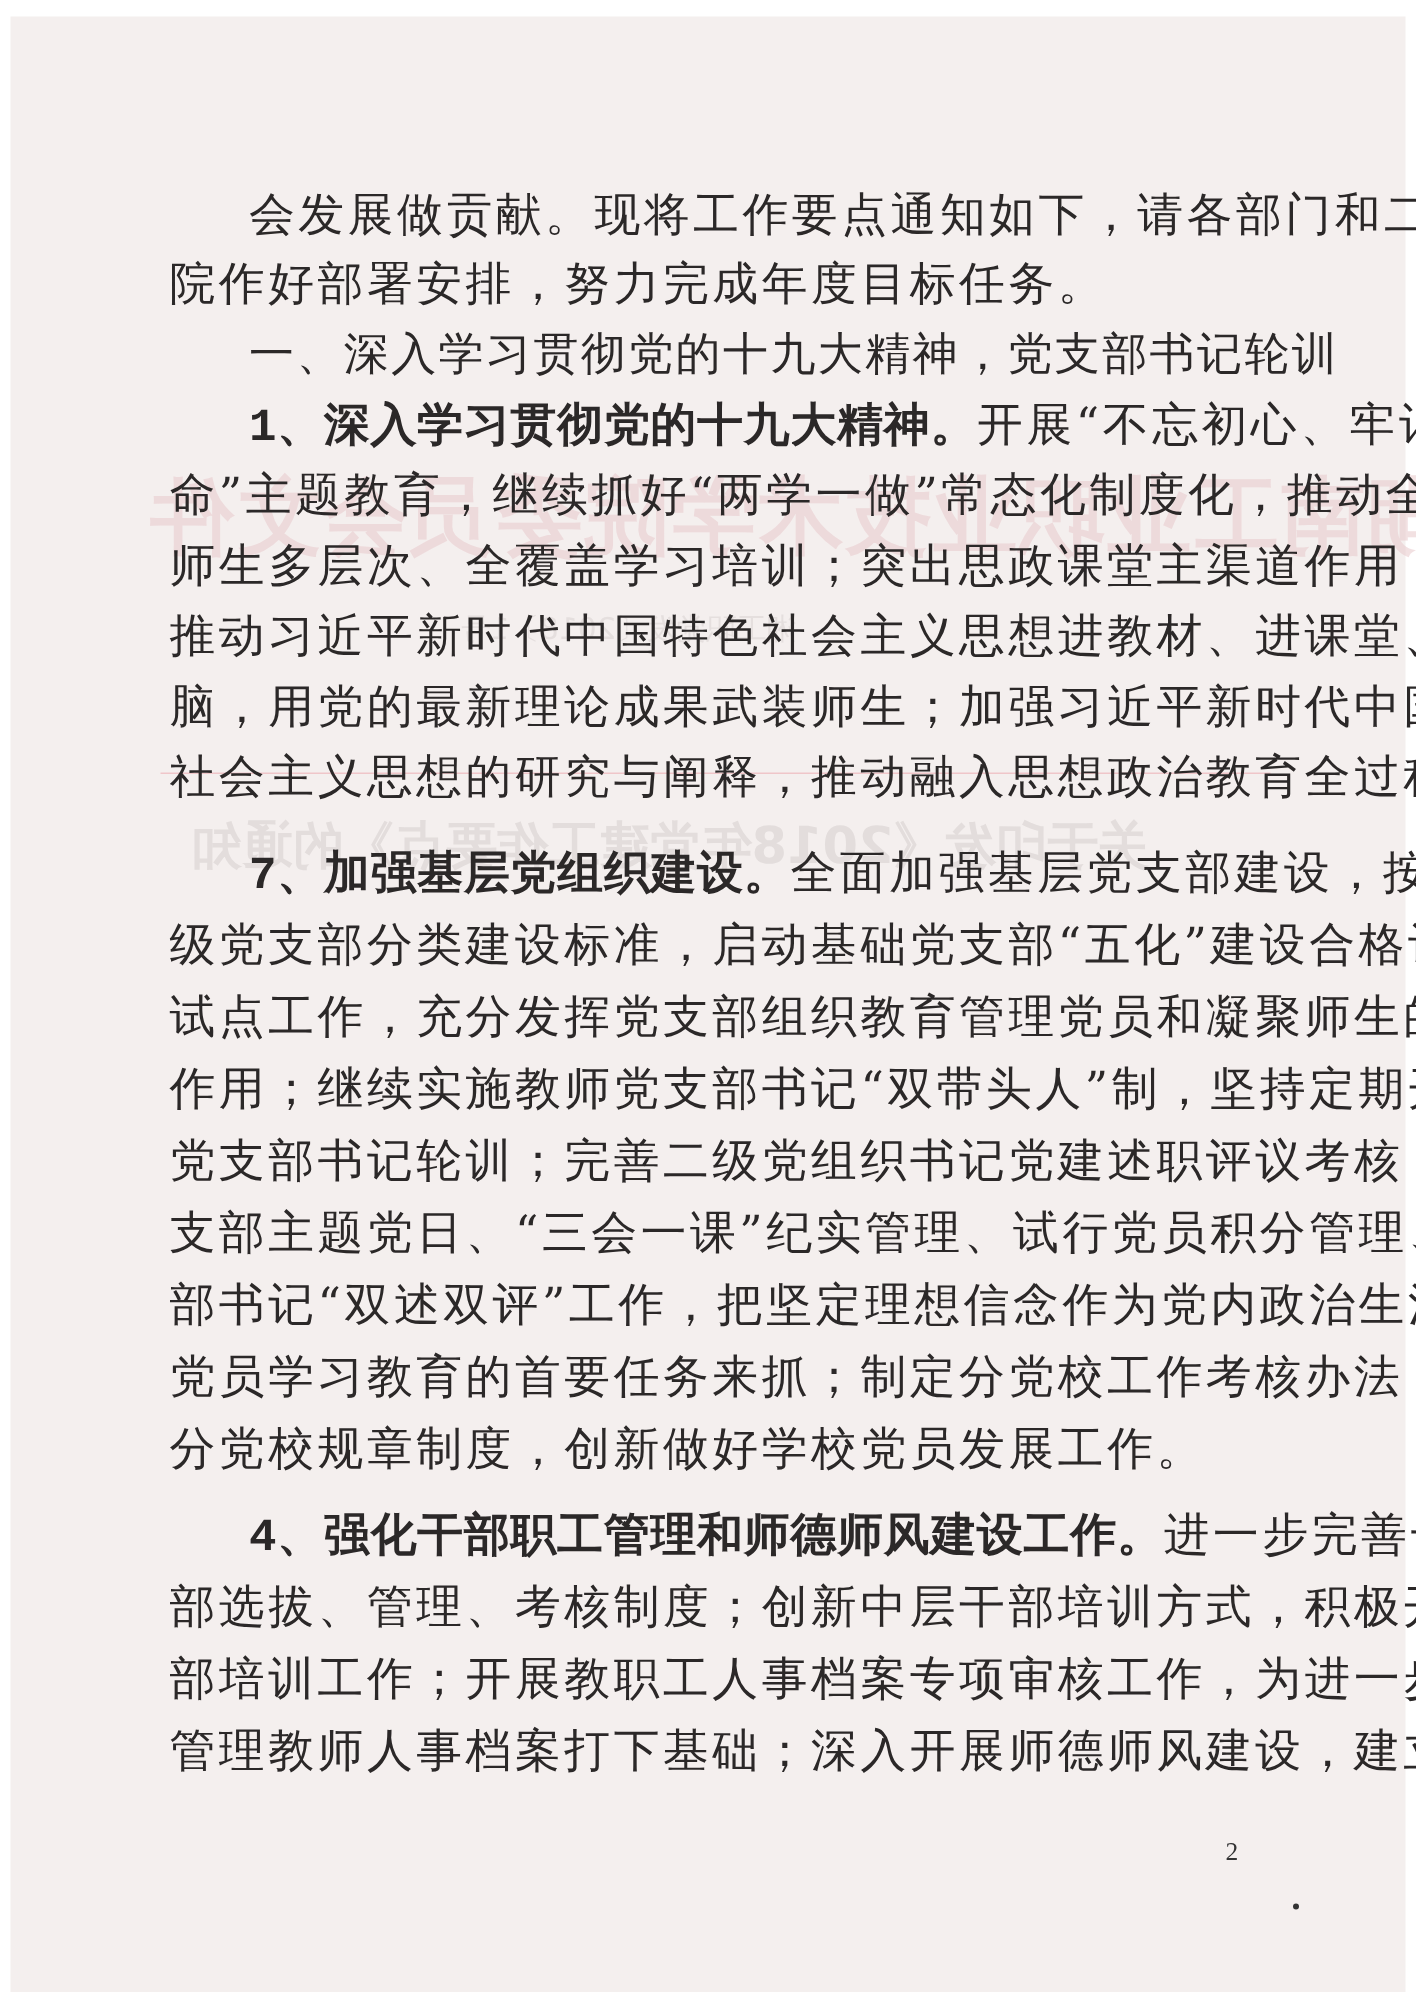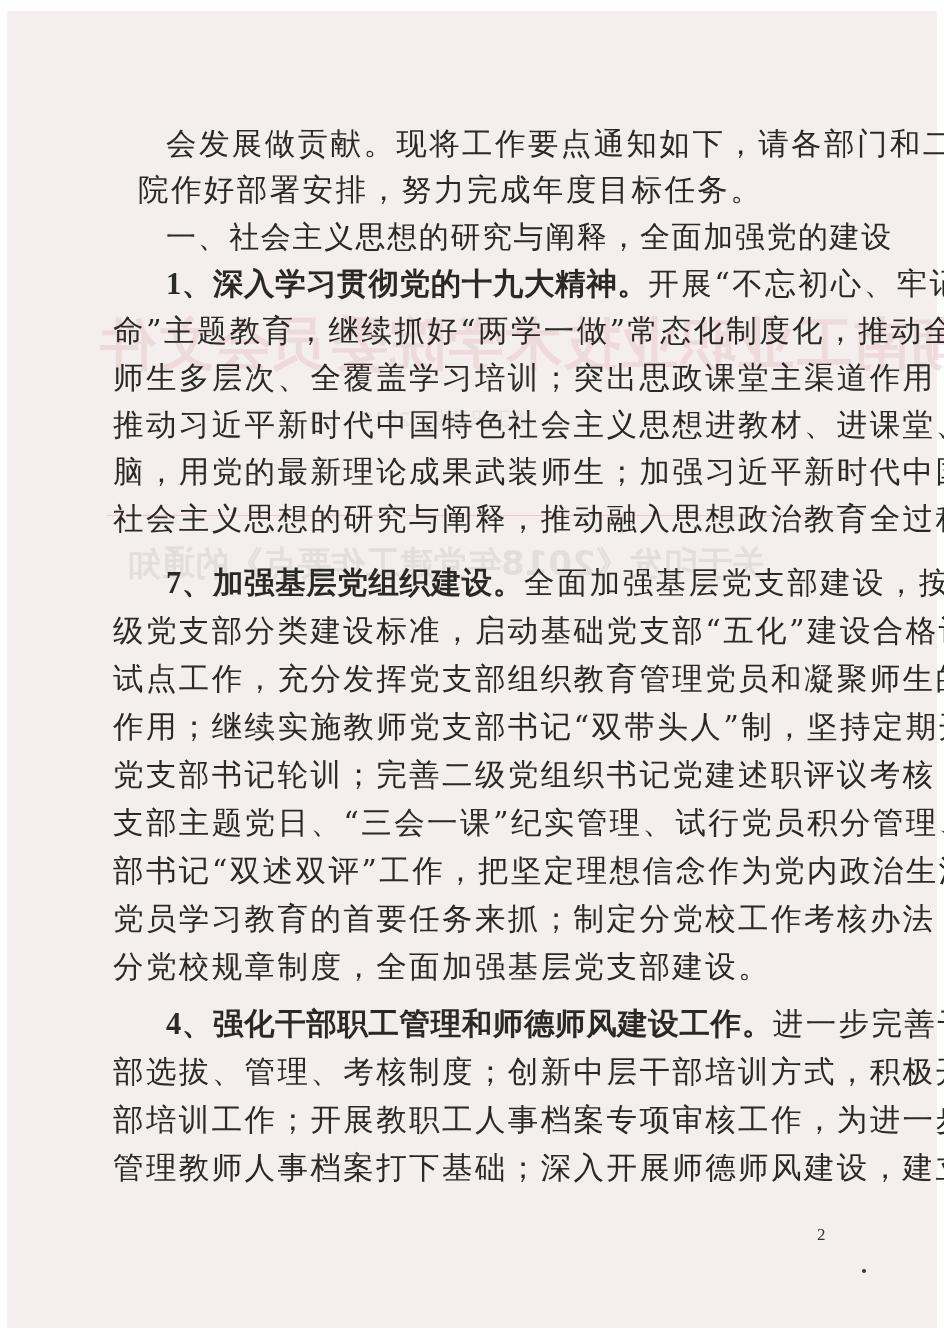--- a/index.html
+++ b/index.html
@@ -16,55 +16,55 @@
     font-weight:bold; white-space:nowrap; transform:scaleX(-1); pointer-events:none;
   }
   .bleed.gray { color:#dcd6d5; }
   .bleed-line { position:absolute; left:100px; width:740px; height:1px; background:#efc6c9; }
   .line {
     position:absolute; left:113px; width:720px; white-space:nowrap;
     font-size:30.5px; line-height:40px; color:#2b2828; letter-spacing:2.4px;
   }
   .line.indent { left:166px; }
   .line.heading { left:166px; font-family:"DejaVu Sans","Liberation Sans",sans-serif; letter-spacing:1.6px; font-size:30px; }
-  .bold { font-weight:bold; font-family:Liberation Serif, serif; letter-spacing:0.6px; }
+  .bold { font-weight:bold; font-family:Liberation Mono, monospace; letter-spacing:0.6px; }
   .pageno {
     position:absolute; left:817px; top:1225px; font-size:17px; color:#333;
     font-family:"Liberation Serif","DejaVu Serif",serif;
   }
   .speck { position:absolute; left:862px; top:1269px; width:4px; height:4px; border-radius:2px; background:#333; }
 </style>
 </head>
 <body>
 
 <div class="page">
 
   <div class="bleed" style="left:90px;top:296px;font-size:56px;letter-spacing:2px;opacity:0.55;">中共湖南工业职业技术学院委员会文件</div>
   <div class="bleed gray" style="left:300px;top:395px;font-size:20px;font-weight:normal;opacity:0.6;">湘工职党发〔2018〕1号</div>
   <div class="bleed-line" style="top:504px;"></div>
   <div class="bleed gray" style="left:120px;top:530px;font-size:34px;opacity:0.7;">关于印发《2018年党建工作要点》的通知</div>
 </div>
 
 <div class="line indent" style="top:124px;"><span>会发展做贡献。现将工作要点通知如下，请各部门和二级学</span></div>
-<div class="line" style="top:170px;margin-left:25px;"><span>院作好部署安排，努力完成年度目标任务。</span></div>
-<div class="line heading" style="top:217px;"><span>一、社会主义思想的研究与阐释，全面加强党的建设</span></div>
+<div class="line" style="top:170px;"><span>院作好部署安排，努力完成年度目标任务。</span></div>
+<div class="line heading" style="top:217px;"><span>一、深入学习贯彻党的十九大精神，党支部书记轮训</span></div>
 <div class="line indent" style="top:264px;"><span class="bold">1、深入学习贯彻党的十九大精神。</span><span>开展“不忘初心、牢记使</span></div>
 <div class="line" style="top:311px;"><span>命”主题教育，继续抓好“两学一做”常态化制度化，推动全校</span></div>
 <div class="line" style="top:358px;"><span>师生多层次、全覆盖学习培训；突出思政课堂主渠道作用，积极</span></div>
 <div class="line" style="top:405px;"><span>推动习近平新时代中国特色社会主义思想进教材、进课堂、进头</span></div>
 <div class="line" style="top:452px;"><span>脑，用党的最新理论成果武装师生；加强习近平新时代中国特色</span></div>
 <div class="line" style="top:499px;"><span>社会主义思想的研究与阐释，推动融入思想政治教育全过程。</span></div>
 <div class="line indent" style="top:563px;"><span class="bold">7、加强基层党组织建设。</span><span>全面加强基层党支部建设，按照上</span></div>
 <div class="line" style="top:611px;"><span>级党支部分类建设标准，启动基础党支部“五化”建设合格评估</span></div>
 <div class="line" style="top:659px;"><span>试点工作，充分发挥党支部组织教育管理党员和凝聚师生的主体</span></div>
 <div class="line" style="top:707px;"><span>作用；继续实施教师党支部书记“双带头人”制，坚持定期开展</span></div>
 <div class="line" style="top:755px;"><span>党支部书记轮训；完善二级党组织书记党建述职评议考核，推行</span></div>
 <div class="line" style="top:803px;"><span>支部主题党日、“三会一课”纪实管理、试行党员积分管理、支</span></div>
 <div class="line" style="top:851px;"><span>部书记“双述双评”工作，把坚定理想信念作为党内政治生活和</span></div>
 <div class="line" style="top:899px;"><span>党员学习教育的首要任务来抓；制定分党校工作考核办法，完善</span></div>
-<div class="line" style="top:947px;"><span>分党校规章制度，全面加强基层党支部建设。</span></div>
+<div class="line" style="top:947px;"><span>分党校规章制度，创新做好学校党员发展工作。</span></div>
 <div class="line indent" style="top:1004px;"><span class="bold">4、强化干部职工管理和师德师风建设工作。</span><span>进一步完善干</span></div>
 <div class="line" style="top:1052px;"><span>部选拔、管理、考核制度；创新中层干部培训方式，积极开展干</span></div>
 <div class="line" style="top:1100px;"><span>部培训工作；开展教职工人事档案专项审核工作，为进一步规范</span></div>
 <div class="line" style="top:1148px;"><span>管理教师人事档案打下基础；深入开展师德师风建设，建立健全</span></div>
 
 <div class="pageno">2</div>
 <div class="speck"></div>
 
 </body></html>

